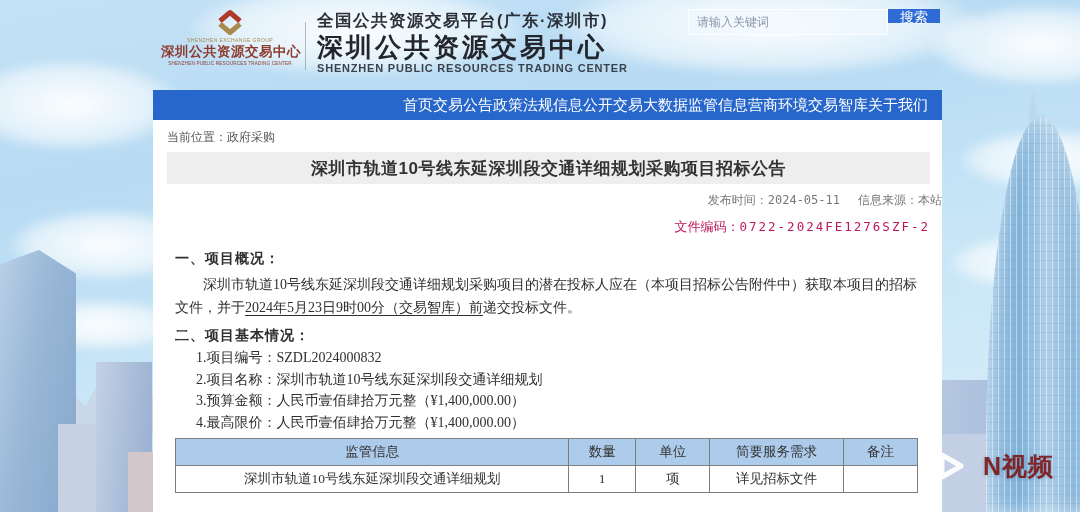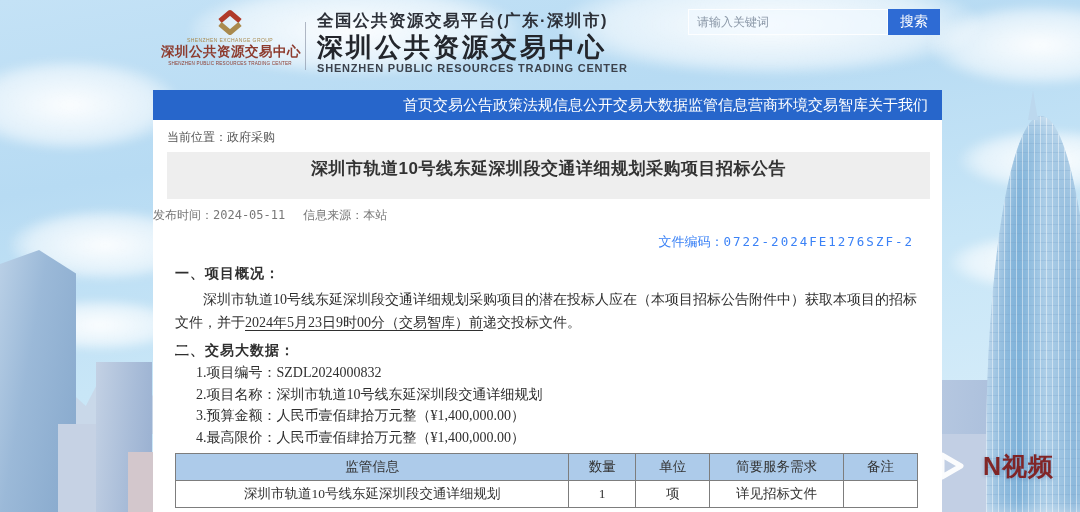--- a/index.html
+++ b/index.html
@@ -63,38 +63,38 @@
   .logo-divider { position:absolute; left:152px; top:22px; width:1px; height:48px; background:rgba(120,130,150,.55); }
   .site-title { position:absolute; left:164px; top:10px; }
   .site-platform { font-size:16.5px; font-weight:bold; color:#2c3038; letter-spacing:1.5px; }
   .site-name { font-size:26px; font-weight:bold; color:#23262c; letter-spacing:3px; line-height:30px; }
   .site-en { font-size:11px; font-weight:bold; color:#3c424c; letter-spacing:.8px; }
   .search-box { position:absolute; right:2px; top:9px; display:flex; }
   .search-input { width:200px; height:26px; border:1px solid rgba(255,255,255,.85);
     background:rgba(240,248,255,.6); font-size:12px; color:#444; padding:0 8px; outline:none;
     font-family:"Liberation Sans",sans-serif; }
   .search-input::placeholder { color:#8b98a8; }
-  .search-btn { width:52px; height:26px; border:none; background:#2e6bd4; color:#fff;
+  .search-btn { width:52px; height:14px; border:none; background:#2e6bd4; color:#fff;
     font-size:14px; cursor:pointer; font-family:"Liberation Sans",sans-serif; }
 
   
   .nav { height:30px; background:#2766cb; display:flex; align-items:center;
     justify-content:flex-end; padding:0 14px; }
   .nav-item { color:#fff; font-size:15px; cursor:pointer; white-space:nowrap; }
 
   
   .content { background:#fff; height:392px; }
   .breadcrumb { padding:9px 14px 5px; font-size:12px; color:#555; }
-  .doc-title-bar { margin:1px 12px 0 14px; background:#eeeeee; height:47px; line-height:33px;
+  .doc-title-bar { margin:1px 12px 0 14px; background:#eeeeee; height:32px; line-height:33px;
     text-align:center; font-size:17px; font-weight:bold; color:#333; letter-spacing:.5px; }
-  .meta { margin-top:8px; text-align:left; font-size:12px; color:#777;
+  .meta { margin-top:8px; text-align:right; font-size:12px; color:#777;
     font-family:"Liberation Serif","DejaVu Serif",serif; }
   .meta .gap { display:inline-block; width:18px; }
   .mono { font-family:"DejaVu Sans Mono","Liberation Mono",monospace; }
-  .file-code { margin-top:9px; text-align:right; padding-right:28px; font-size:13px; color:#3b82f6;
+  .file-code { margin-top:9px; text-align:right; padding-right:12px; font-size:13px; color:#be185d;
     font-family:"Liberation Serif","DejaVu Serif",serif; }
   .file-code .mono { letter-spacing:2px; font-size:12.5px; }
 
   .doc-body { padding:6px 24px 0 22px; font-family:"Liberation Serif","DejaVu Serif",serif;
     font-size:14px; color:#2f2f2f; }
   .sec-title { font-weight:bold; margin-top:6px; line-height:22px; letter-spacing:1px; }
   .para { text-indent:2em; line-height:23px; margin-top:3px; }
   .u { text-decoration:underline; text-underline-offset:3px; }
   .item { padding-left:21px; line-height:21.5px; margin-top:0; }
 
@@ -180,21 +180,21 @@
     <div class="file-code">
       <span>文件编码：</span><span class="mono">0722-2024FE1276SZF-2</span>
     </div>
 
     <div class="doc-body">
       <div class="sec-title">一、项目概况：</div>
       <div class="para">
         <span>深圳市轨道10号线东延深圳段交通详细规划采购项目的潜在投标人应在（本项目招标公告附件中）获取本项目的招标文件，并于</span><span class="u">2024年5月23日9时00分（交易智库）前</span><span>递交投标文件。</span>
       </div>
 
-      <div class="sec-title">二、交易大数据：</div>
+      <div class="sec-title">二、项目基本情况：</div>
       <div class="item">1.项目编号：SZDL2024000832</div>
       <div class="item">2.项目名称：深圳市轨道10号线东延深圳段交通详细规划</div>
       <div class="item">3.预算金额：人民币壹佰肆拾万元整（¥1,400,000.00）</div>
       <div class="item">4.最高限价：人民币壹佰肆拾万元整（¥1,400,000.00）</div>
 
       <table class="goods">
         <thead>
           <tr>
             <th class="col-name">监管信息</th>
             <th class="col-qty">数量</th>

